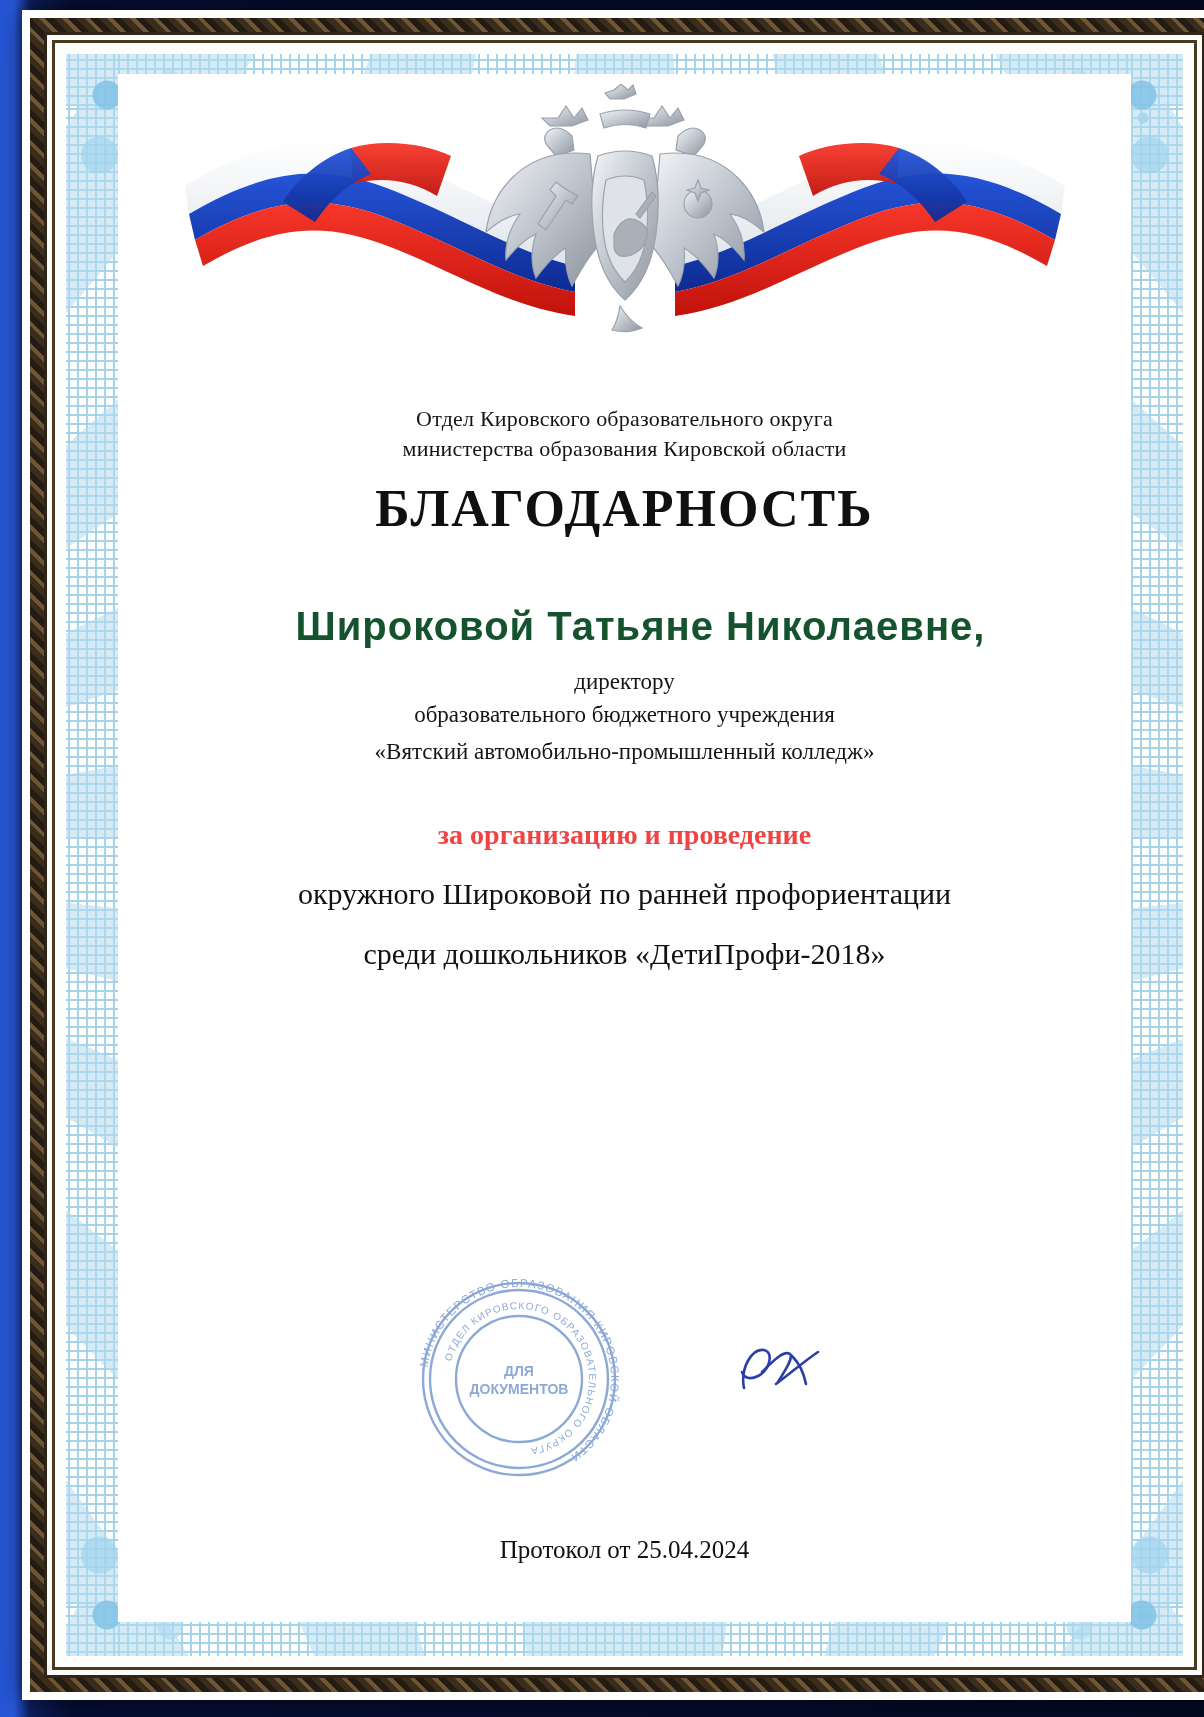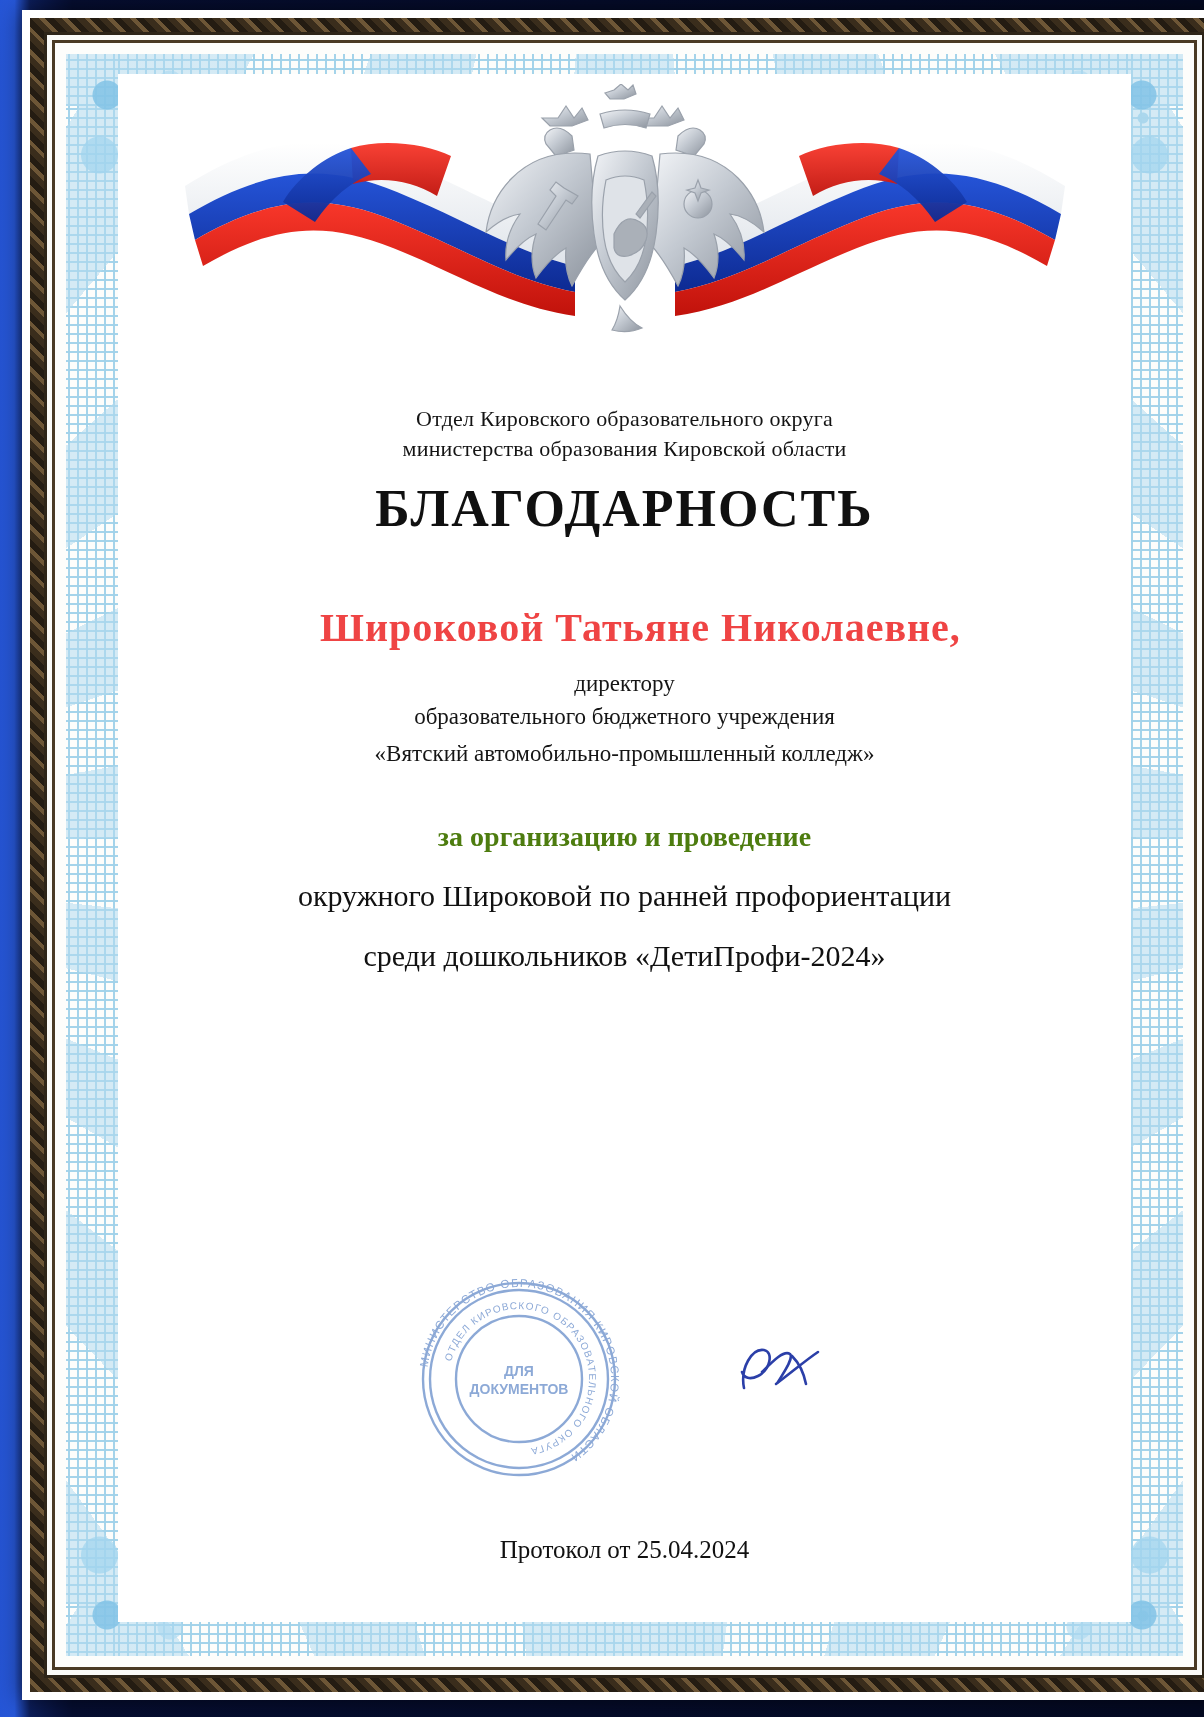--- a/index.html
+++ b/index.html
@@ -154,43 +154,43 @@
   .title {
     margin-top: 16px;
     font-family: "Liberation Serif", serif;
     font-weight: bold;
     font-size: 52px;
     letter-spacing: 2px;
     color: #101010;
   }
   .recipient {
     margin-top: 66px;
-    font-family: Liberation Serif, serif;
+    font-family: Liberation Sans, sans-serif;
     font-weight: bold;
     font-size: 40px;
     letter-spacing: 1px;
-    color: #ef4444;
+    color: #14532d;
     margin-left: 32px;
   }
   .role {
     margin-top: 20px;
     font-size: 23px;
     color: #151515;
   }
   .org-block {
     margin-top: 4px;
     font-size: 23px;
     line-height: 1.42;
     color: #151515;
   }
   .reason-bold {
     margin-top: 50px;
     font-weight: bold;
     font-size: 28px;
-    color: #4d7c0f;
+    color: #ef4444;
   }
   .reason-1 {
     margin-top: 26px;
     font-size: 30px;
     color: #111;
   }
   .reason-2 {
     margin-top: 26px;
     font-size: 30px;
     color: #111;
@@ -336,21 +336,21 @@
 
       <div class="title">БЛАГОДАРНОСТЬ</div>
 
       <div class="recipient">Широковой Татьяне Николаевне,</div>
       <div class="role">директору</div>
       <div class="org-block">образовательного бюджетного учреждения</div>
       <div class="org-block">«Вятский автомобильно-промышленный колледж»</div>
 
       <div class="reason-bold">за организацию и проведение</div>
       <div class="reason-1">окружного Широковой по ранней профориентации</div>
-      <div class="reason-2">среди дошкольников «ДетиПрофи-2024»</div>
+      <div class="reason-2">среди дошкольников «ДетиПрофи-2018»</div>
 
       <svg class="stamp" viewBox="0 0 230 230" aria-hidden="true">
         <defs>
           <path id="outerArc" d="M115,115 m-92,0 a92,92 0 1,1 184,0 a92,92 0 1,1 -184,0"></path>
           <path id="innerArc" d="M115,115 m-70,0 a70,70 0 1,1 140,0 a70,70 0 1,1 -140,0"></path>
         </defs>
         <g fill="none" stroke="#2f63b6" stroke-width="2.4">
           <circle cx="115" cy="115" r="96"></circle>
           <circle cx="115" cy="115" r="89"></circle>
           <circle cx="115" cy="115" r="63"></circle>

